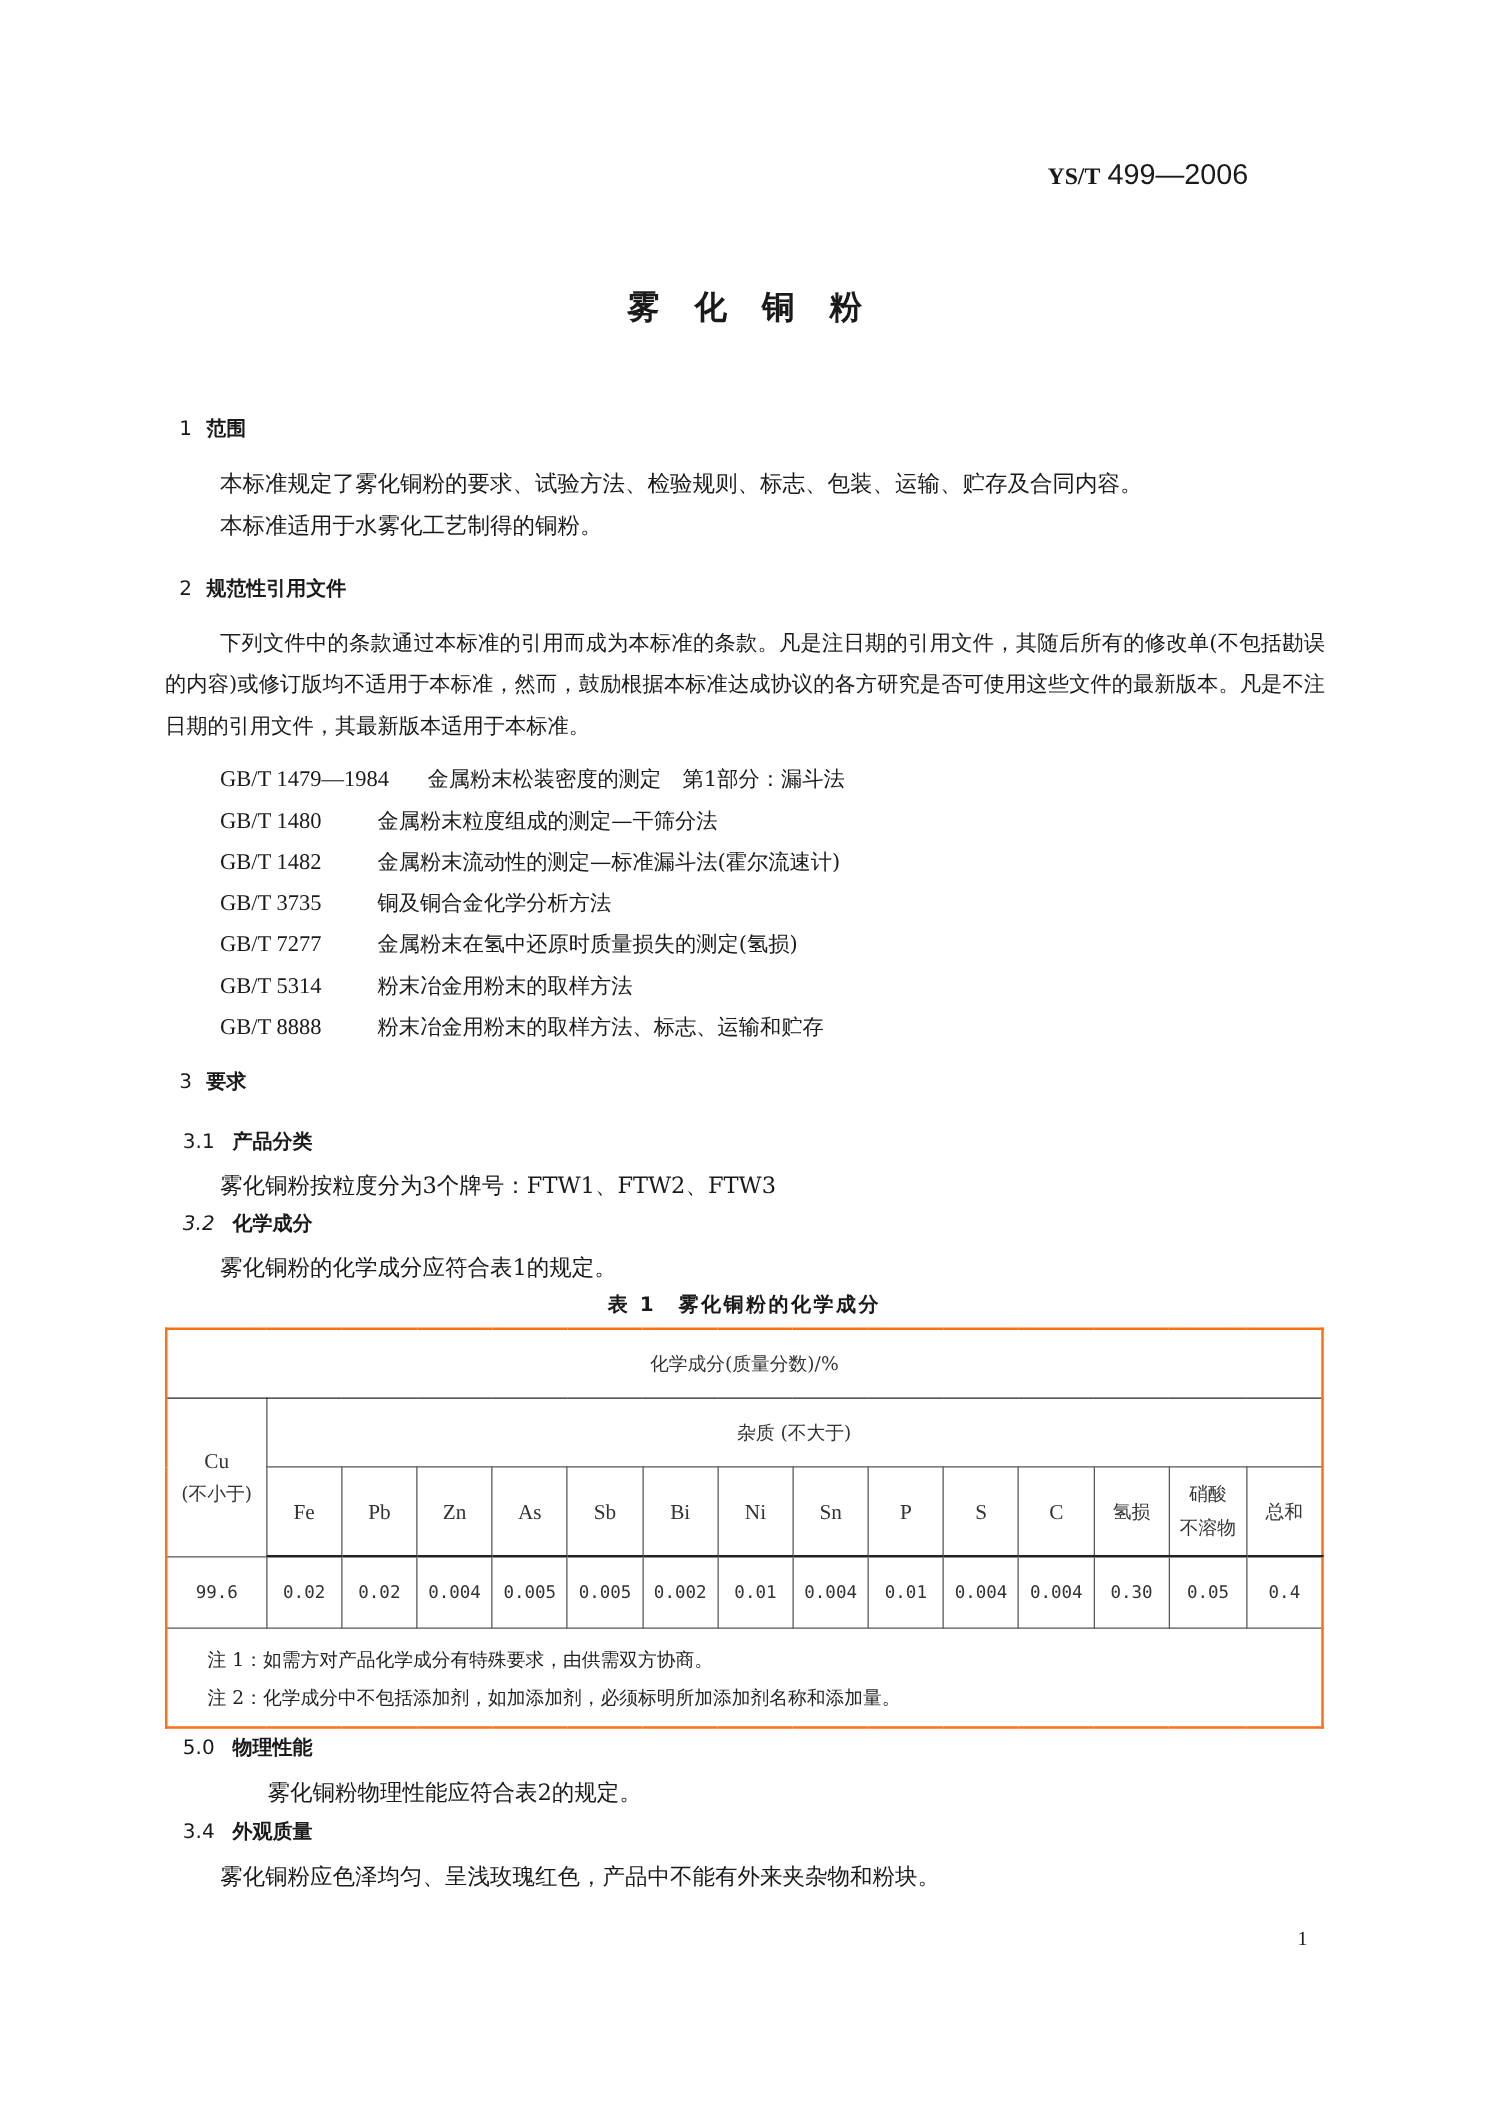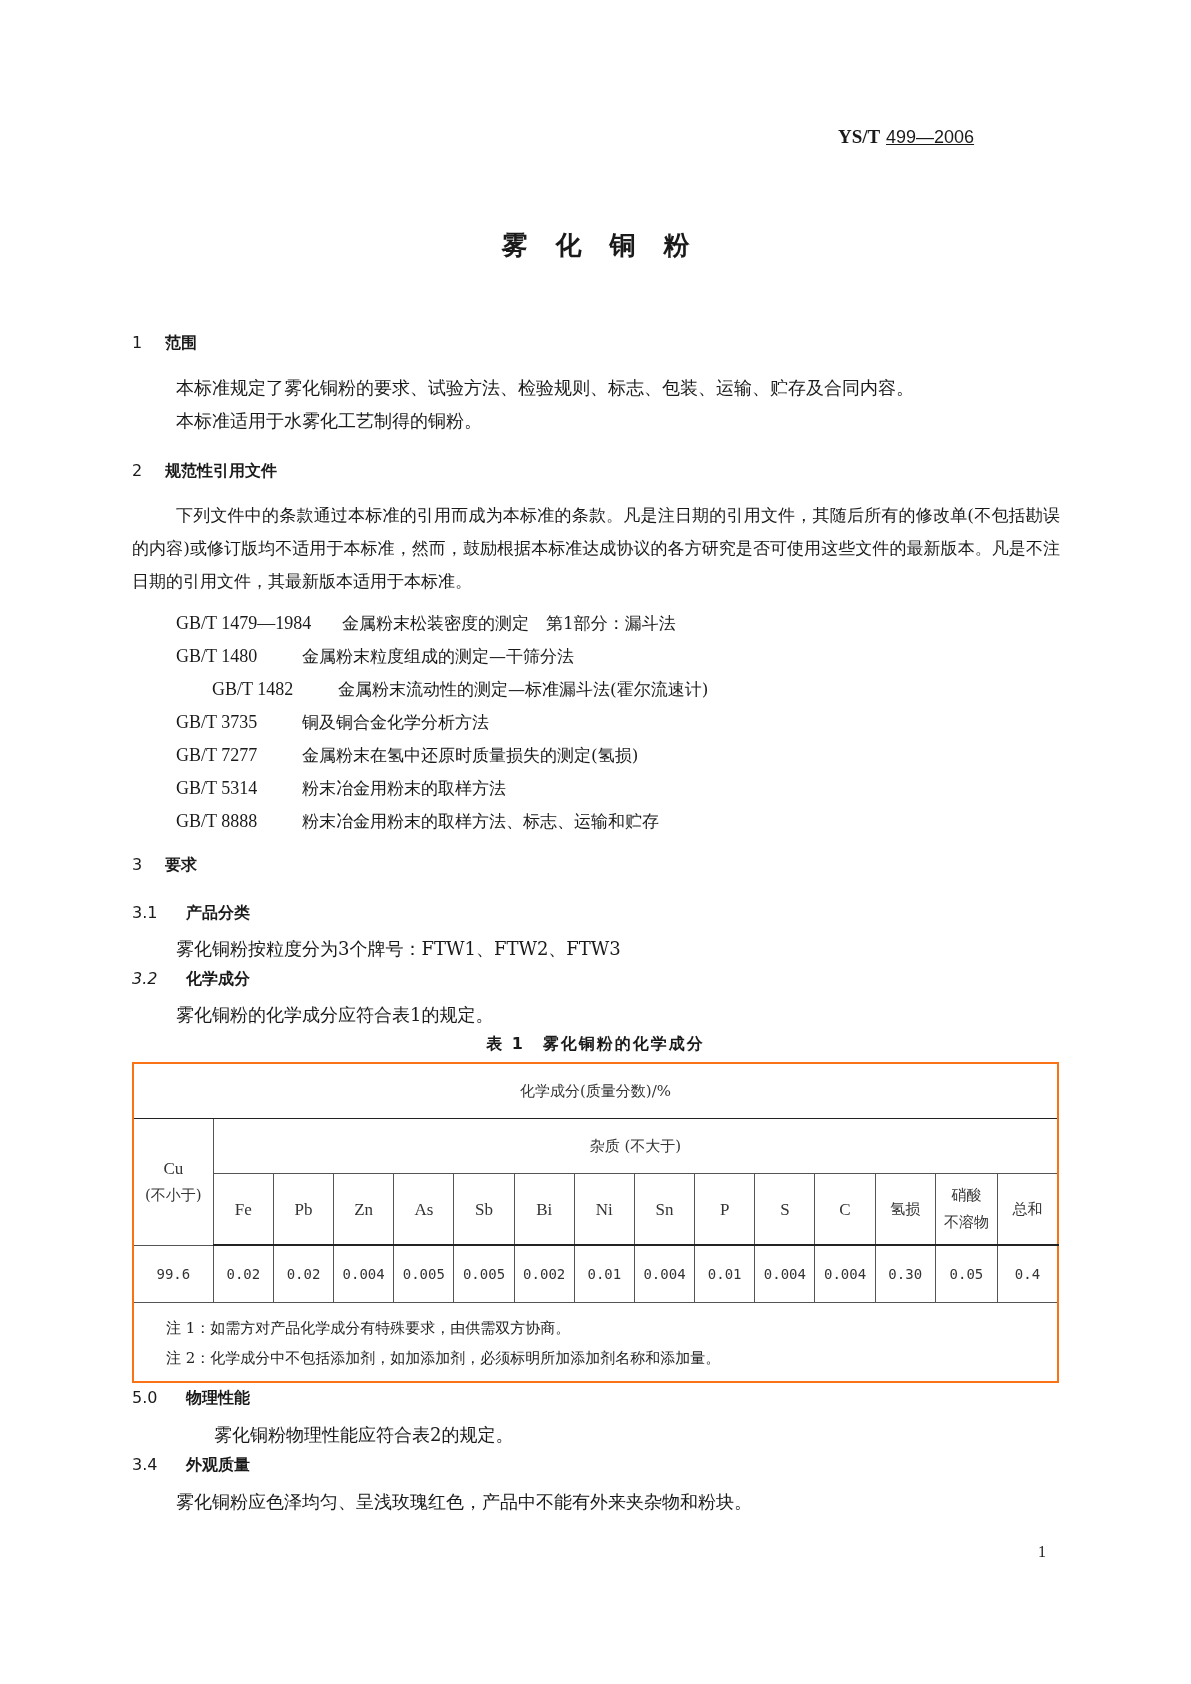--- a/index.html
+++ b/index.html
@@ -1,24 +1,24 @@
 <!DOCTYPE html>
 <html><head>
 <meta charset="utf-8">
 <style>
   html, body { margin: 0; padding: 0; background: #ffffff; }
   body { width: 1191px; height: 1684px; position: relative; overflow: hidden;
          font-family: "DejaVu Serif", "Liberation Serif", serif; color: #1a1a1a; }
   .abs { position: absolute; }
   .std-code { left: 838px; top: 126px; font-size: 18px; white-space: nowrap; }
   .std-code .bold { font-family: "Liberation Serif", serif; font-weight: bold; font-size: 19px; }
-  .std-code .num { font-family: "Liberation Sans", sans-serif; font-size: 18px; text-decoration: underline; }
+  .std-code .num { font-family: "Liberation Sans", sans-serif; font-size: 23px; }
   .doc-title { left: 0; width: 1191px; top: 228px; text-align: center; font-family: "DejaVu Sans", sans-serif;
                font-size: 26px; letter-spacing: 28px; font-weight: bold; text-indent: 28px; }
-  .sec-h { font-family: "DejaVu Sans", sans-serif; font-size: 16px; font-weight: bold; white-space: nowrap; }
+  .sec-h { font-family: "DejaVu Sans", sans-serif; font-size: 16px; font-weight: bold; white-space: nowrap; text-align: center; }
   .sec-h .no { font-weight: normal; display: inline-block; }
   .para { font-size: 18px; line-height: 33px; white-space: nowrap; }
   .para-block { left: 132px; width: 928px; font-size: 17px; line-height: 33px; text-indent: 44px; text-align: justify; }
   .ref-row { left: 176px; font-size: 17px; white-space: nowrap; }
   .ref-row .code { display: inline-block; font-family: "Liberation Serif", serif; font-size: 18px; }
   .caption { left: 0; width: 1191px; text-align: center; top: 1034px; font-family: "DejaVu Sans", sans-serif;
              font-weight: bold; font-size: 16px; letter-spacing: 2px; }
   table.chem { position: absolute; left: 132px; top: 1062px; width: 927px; border-collapse: collapse;
                border: 2px solid #f97316; font-size: 15px; table-layout: fixed; }
   table.chem td { border: 1px solid #555; text-align: center; vertical-align: middle; padding: 0; color: #333; }
@@ -51,21 +51,21 @@
   <span class="no" style="width:33px;">2</span><span>规范性引用文件</span>
 </div>
 <div class="abs para-block" style="top:499px;">下列文件中的条款通过本标准的引用而成为本标准的条款。凡是注日期的引用文件，其随后所有的修改单(不包括勘误的内容)或修订版均不适用于本标准，然而，鼓励根据本标准达成协议的各方研究是否可使用这些文件的最新版本。凡是不注日期的引用文件，其最新版本适用于本标准。</div>
 
 <div class="abs ref-row" style="top:612px;">
   <span class="code" style="width:166px;">GB/T 1479—1984</span><span>金属粉末松装密度的测定　第1部分：漏斗法</span>
 </div>
 <div class="abs ref-row" style="top:645px;">
   <span class="code" style="width:126px;">GB/T 1480</span><span>金属粉末粒度组成的测定—干筛分法</span>
 </div>
-<div class="abs ref-row" style="top:678px;margin-left:36px;">
+<div class="abs ref-row" style="top:678px;">
   <span class="code" style="width:126px;">GB/T 1482</span><span>金属粉末流动性的测定—标准漏斗法(霍尔流速计)</span>
 </div>
 <div class="abs ref-row" style="top:711px;">
   <span class="code" style="width:126px;">GB/T 3735</span><span>铜及铜合金化学分析方法</span>
 </div>
 <div class="abs ref-row" style="top:744px;">
   <span class="code" style="width:126px;">GB/T 7277</span><span>金属粉末在氢中还原时质量损失的测定(氢损)</span>
 </div>
 <div class="abs ref-row" style="top:777px;">
   <span class="code" style="width:126px;">GB/T 5314</span><span>粉末冶金用粉末的取样方法</span>

